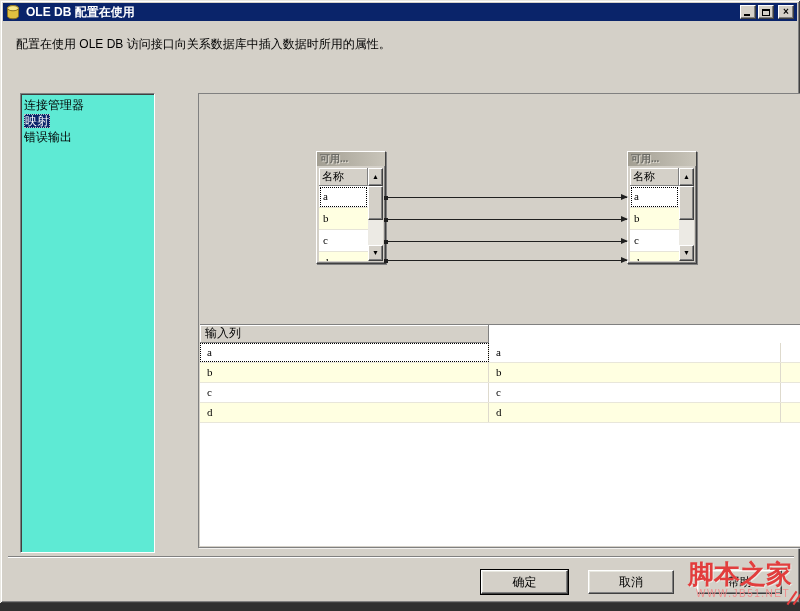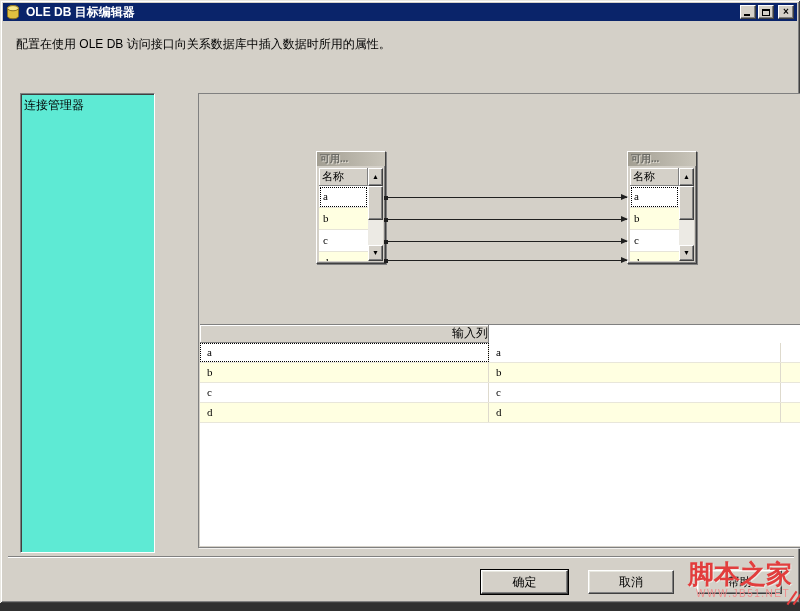--- a/index.html
+++ b/index.html
@@ -133,21 +133,21 @@
     position:absolute; left:1px; top:230px; width:612px; height:222px;
     background:#ffffff; border-top:1px solid #808080;
     box-shadow: inset 1px 0 0 #fff;
   }
   .g-header { display:flex; height:18px; }
   .g-hcell {
     background:#d4d0c8; font-size:12px; line-height:17px; padding-left:5px;
     border-right:1px solid #808080; border-bottom:1px solid #808080;
     box-shadow: inset 1px 1px 0 #fff; white-space:nowrap; overflow:hidden;
   }
-  .g-hcell.c1 { width:289px;text-align:right; } .g-hcell.c2 { width:292px; }
+  .g-hcell.c1 { width:289px; } .g-hcell.c2 { width:292px; }
   .g-row { display:flex; height:20px; border-bottom:1px solid #e8e6da; background:#fff; }
   .g-row.alt { background:#ffffe1; }
   .g-cell {
     font-family:"Liberation Serif","DejaVu Serif",serif; font-size:11px;
     line-height:19px; padding-left:7px; border-right:1px solid #dedacd;
     white-space:nowrap; overflow:hidden;
   }
   .g-cell.c1 { width:289px; } .g-cell.c2 { width:292px; }
   .g-cell.focus { outline:1px dotted #000; outline-offset:-1px; }
 
@@ -194,38 +194,40 @@
 <body>
 
 <div class="dialog">
 
   <div class="titlebar">
     <svg class="app-icon" viewBox="0 0 16 15">
       <ellipse cx="7" cy="3.2" rx="5.5" ry="2.6" fill="#f0d860" stroke="#8a7020" stroke-width="1"></ellipse>
       <path d="M1.5 3.2 v8 a5.5 2.6 0 0 0 11 0 v-8" fill="#e0c040" stroke="#8a7020" stroke-width="1"></path>
       <ellipse cx="7" cy="3.2" rx="5.5" ry="2.6" fill="#f6e689" stroke="#8a7020" stroke-width="1"></ellipse>
     </svg>
-    <span class="title-text">OLE DB 目标编辑器</span>
+    <span class="title-text">OLE DB 配置在使用</span>
     <span class="winbtns">
       <span class="winbtn">
           <span class="glyph-min"></span>
         </span>
       <span class="winbtn">
           <span class="glyph-max"></span>
         </span>
       <span class="winbtn close">
           <span>×</span>
         </span>
     </span>
   </div>
 
   <div class="description">配置在使用 OLE DB 访问接口向关系数据库中插入数据时所用的属性。</div>
 
   <div class="sidebar">
     <div class="sb-item"><span>连接管理器</span></div>
+    <div class="sb-item"><span class="hl">映射</span></div>
+    <div class="sb-item"><span>错误输出</span></div>
   </div>
 
   <div class="main-panel">
 
     <div class="map-widget src">
       <div class="mw-title">可用...</div>
       <div class="mw-body">
         <div class="mw-col">
           <div class="mw-header">名称</div>
           <div class="mw-row sel">a</div>

